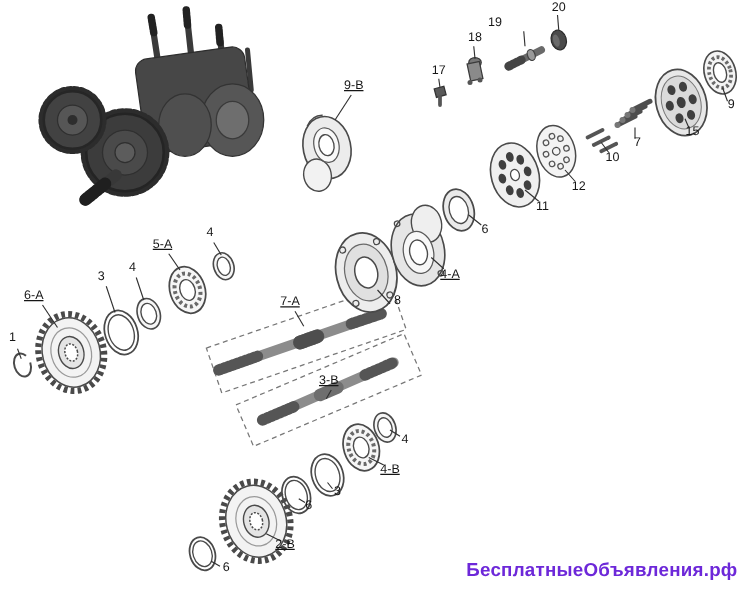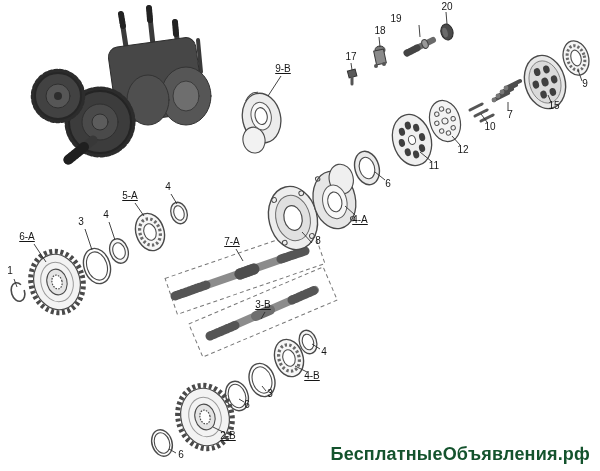--- a/index.html
+++ b/index.html
@@ -2,22 +2,22 @@
 <html><head>
 <meta charset="utf-8">
 <style>
   html,body{margin:0;padding:0;background:#ffffff;}
   .stage{position:relative;width:600px;height:471px;background:#ffffff;overflow:hidden;
          font-family:"Liberation Sans",sans-serif;}
   .stage svg{position:absolute;left:0;top:0;}
   .lbl{position:absolute;transform:translate(-50%,-50%);font-size:10px;font-weight:normal;
        color:#161616;line-height:1;white-space:nowrap;}
   .lbl.u{text-decoration:underline;}
-  .watermark{position:absolute;right:10px;bottom:6px;font-size:18px;font-weight:bold;
-             color:#14532d;letter-spacing:.2px;margin-top:20px;}
+  .watermark{position:absolute;right:10px;bottom:6px;font-size:15px;font-weight:bold;
+             color:#6d28d9;letter-spacing:.2px;margin-top:20px;}
 </style>
 </head>
 <body>
 
 <div class="stage">
 
 <svg width="600" height="471" viewBox="0 0 600 471">
 
   <g fill="none" stroke="#777" stroke-width="1" stroke-dasharray="4 3">
     <rect x="167" y="252" width="156" height="38" transform="rotate(-19 245 271)"></rect>

